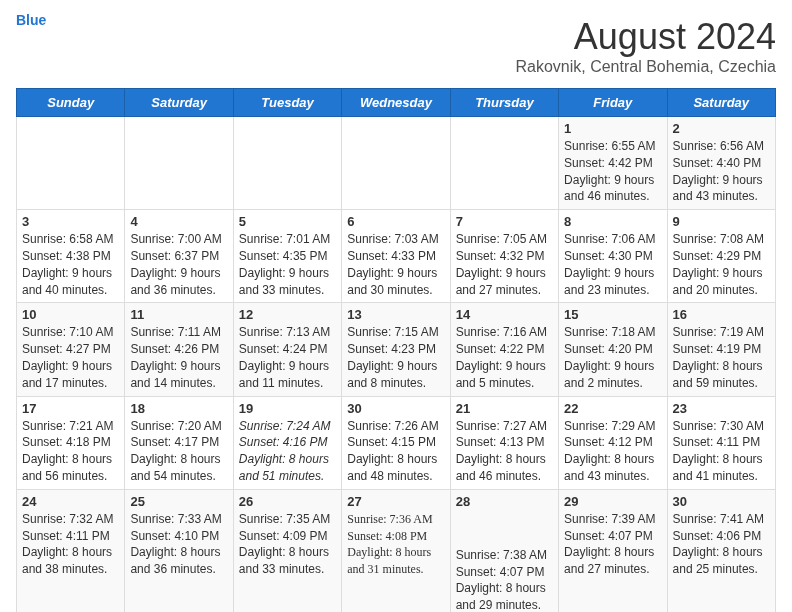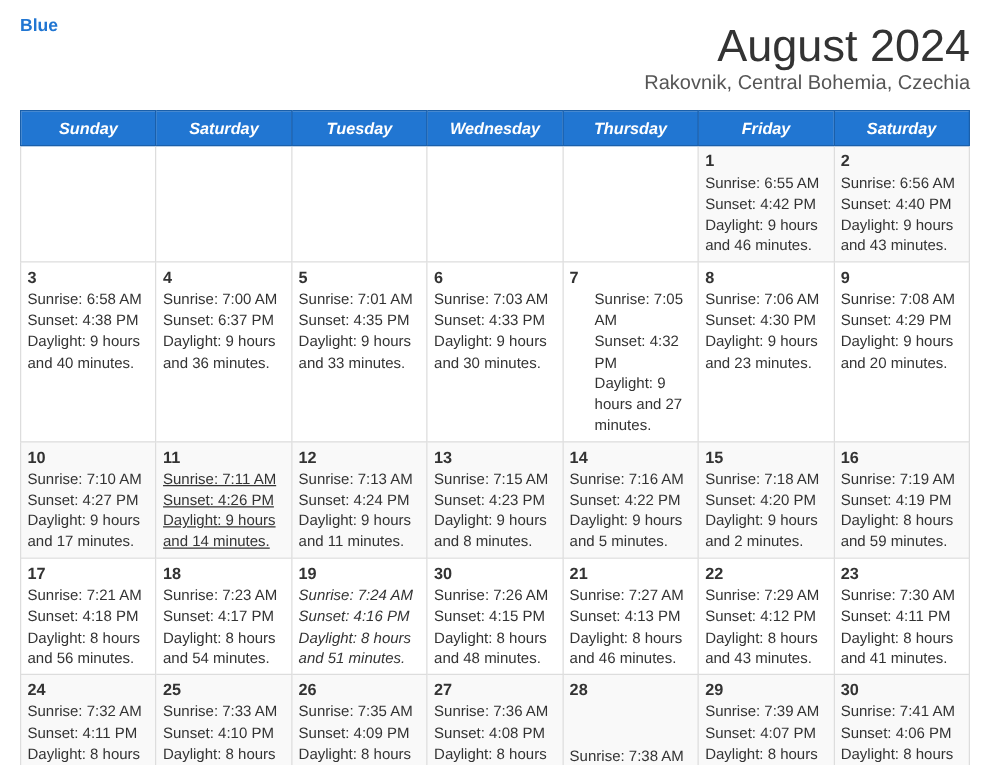--- a/index.html
+++ b/index.html
@@ -153,21 +153,21 @@
 Daylight: 9 hours and 33 minutes.</div>
         </td>
         <td>
           <span class="day-num">6</span>
           <div class="day-info" style="white-space: pre-line;">Sunrise: 7:03 AM
 Sunset: 4:33 PM
 Daylight: 9 hours and 30 minutes.</div>
         </td>
         <td>
           <span class="day-num">7</span>
-          <div class="day-info" style="white-space: pre-line; margin-left: 20px;">Sunrise: 7:05 AM
+          <div class="day-info" style="white-space: pre-line;">Sunrise: 7:05 AM
 Sunset: 4:32 PM
 Daylight: 9 hours and 27 minutes.</div>
         </td>
         <td>
           <span class="day-num">8</span>
           <div class="day-info" style="white-space: pre-line;">Sunrise: 7:06 AM
 Sunset: 4:30 PM
 Daylight: 9 hours and 23 minutes.</div>
         </td>
         <td>
@@ -179,21 +179,21 @@
       </tr>
       <tr>
         <td>
           <span class="day-num">10</span>
           <div class="day-info" style="white-space: pre-line;">Sunrise: 7:10 AM
 Sunset: 4:27 PM
 Daylight: 9 hours and 17 minutes.</div>
         </td>
         <td>
           <span class="day-num">11</span>
-          <div class="day-info" style="white-space: pre-line; text-decoration: underline;">Sunrise: 7:11 AM
+          <div class="day-info" style="white-space: pre-line;">Sunrise: 7:11 AM
 Sunset: 4:26 PM
 Daylight: 9 hours and 14 minutes.</div>
         </td>
         <td>
           <span class="day-num">12</span>
           <div class="day-info" style="white-space: pre-line;">Sunrise: 7:13 AM
 Sunset: 4:24 PM
 Daylight: 9 hours and 11 minutes.</div>
         </td>
         <td>
@@ -223,21 +223,21 @@
       </tr>
       <tr>
         <td>
           <span class="day-num">17</span>
           <div class="day-info" style="white-space: pre-line;">Sunrise: 7:21 AM
 Sunset: 4:18 PM
 Daylight: 8 hours and 56 minutes.</div>
         </td>
         <td>
           <span class="day-num">18</span>
-          <div class="day-info" style="white-space: pre-line;">Sunrise: 7:23 AM
+          <div class="day-info" style="white-space: pre-line;">Sunrise: 7:20 AM
 Sunset: 4:17 PM
 Daylight: 8 hours and 54 minutes.</div>
         </td>
         <td>
           <span class="day-num">19</span>
           <div class="day-info" style="white-space: pre-line; font-style: italic;">Sunrise: 7:24 AM
 Sunset: 4:16 PM
 Daylight: 8 hours and 51 minutes.</div>
         </td>
         <td>
@@ -279,21 +279,21 @@
 Daylight: 8 hours and 36 minutes.</div>
         </td>
         <td>
           <span class="day-num">26</span>
           <div class="day-info" style="white-space: pre-line;">Sunrise: 7:35 AM
 Sunset: 4:09 PM
 Daylight: 8 hours and 33 minutes.</div>
         </td>
         <td>
           <span class="day-num">27</span>
-          <div class="day-info" style="white-space: pre-line;">Sunrise: 7:36 AM
+          <div class="day-info" style="white-space: pre-line; font-family: Liberation Serif, serif;">Sunrise: 7:36 AM
 Sunset: 4:08 PM
 Daylight: 8 hours and 31 minutes.</div>
         </td>
         <td>
           <span class="day-num">28</span>
           <div class="day-info" style="white-space: pre-line; margin-top: 38px;">Sunrise: 7:38 AM
 Sunset: 4:07 PM
 Daylight: 8 hours and 29 minutes.</div>
         </td>
         <td>

